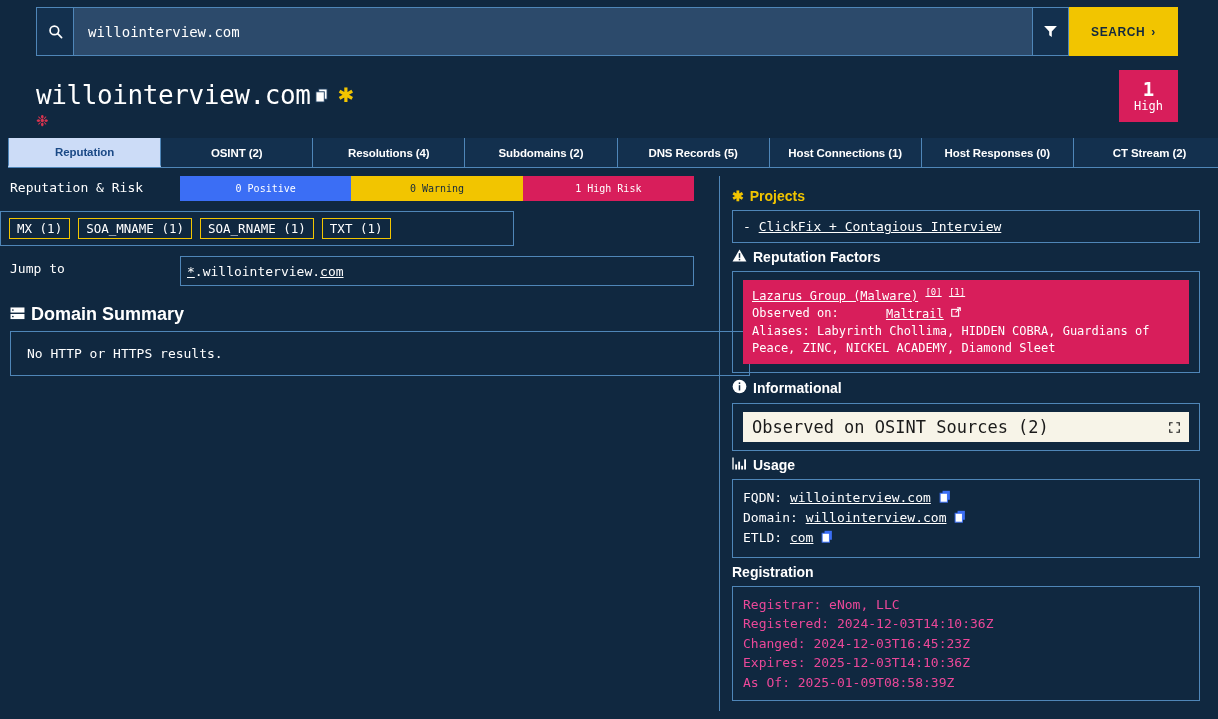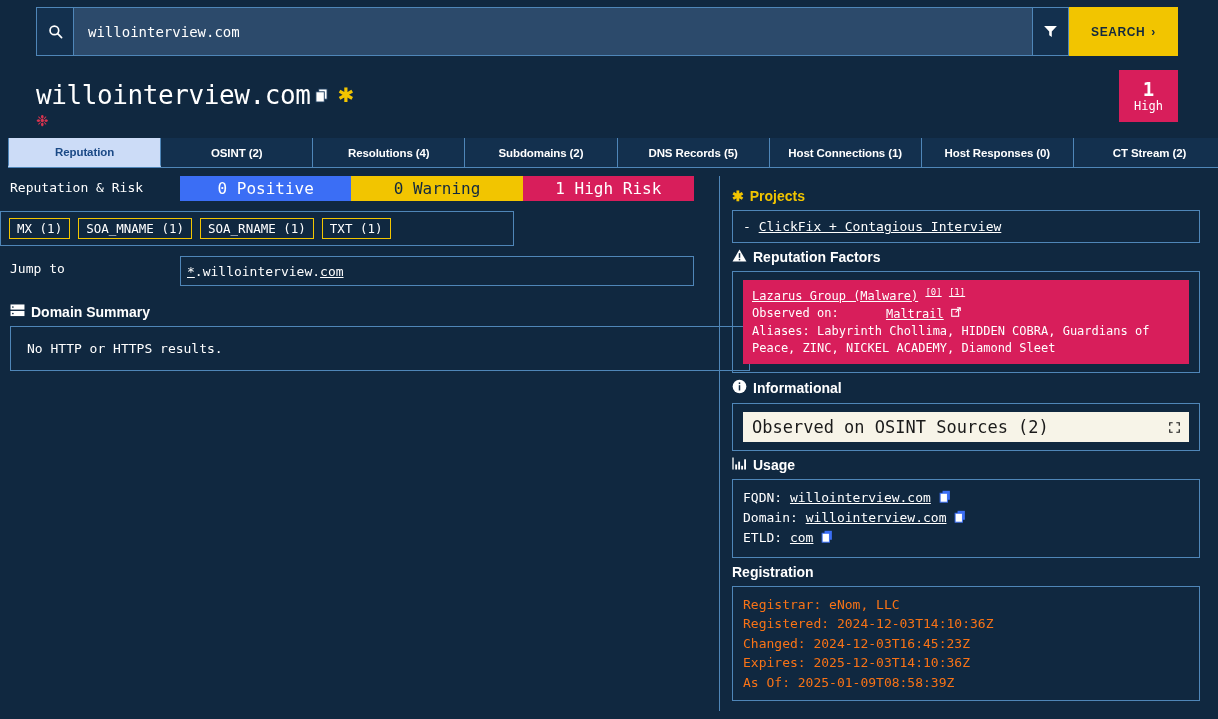--- a/index.html
+++ b/index.html
@@ -87,21 +87,21 @@
   .left-col { position: absolute; left: 0; top: 176px; width: 706px; }
   .row { display: flex; align-items: flex-start; margin-bottom: 10px; }
   .row-label {
     width: 180px; padding-left: 10px; padding-top: 14px;
     font-family: "DejaVu Sans Mono", monospace;
     font-size: 13px; color: #ffffff;
   }
   .rep-bar { display: flex; width: 514px; height: 25px; }
   .rep-seg {
     flex: 1; display:flex; align-items:center; justify-content:center;
-    font-family:"DejaVu Sans Mono", monospace; font-size: 16px;
+    font-family:"DejaVu Sans Mono", monospace; font-size: 10px;
     color: #ffffff; cursor: pointer;
   }
   .seg-pos { background: #3b6ef5; }
   .seg-warn { background: #f2c500; color: #12293f; }
   .seg-risk { background: #d81e5b; }
 
   .panel-box {
     border: 1px solid #4f86b8; background: transparent;
   }
   .dns-box { width: 514px; padding: 6px 8px; display: flex; gap: 8px; }
@@ -112,21 +112,21 @@
   }
   .jump-box { width: 514px; padding: 5px 6px; }
   .jump-link {
     font-family:"DejaVu Sans Mono", monospace; font-size: 13px;
     color: #ffffff; cursor: pointer;
   }
   .jump-link .u { text-decoration: underline; }
 
   .sec-head {
     display: flex; align-items: center; gap: 6px;
-    font-size: 14px; font-weight: bold; color: #ffffff;
+    font-size: 18px; font-weight: bold; color: #ffffff;
     margin: 18px 0 6px 10px;
   }
   .summary-box {
     margin-left: 10px; width: 740px; padding: 14px 16px;
     border: 1px solid #4f86b8;
     font-family:"DejaVu Sans Mono", monospace; font-size: 13px; color: #ffffff;
   }
 
   
   .right-col {
@@ -152,21 +152,21 @@
   .rf-card sup { font-size: 9px; text-decoration: underline; cursor: pointer; }
   .rf-card .src { text-decoration: underline; cursor: pointer; padding-left: 40px; }
   .info-row {
     background: #f7f4e8; color: #1a1a1a; padding: 5px 9px;
     font-family:"DejaVu Sans Mono", monospace; font-size: 17px;
     display: flex; align-items: center; justify-content: space-between;
     cursor: pointer;
   }
   .usage-line { font-family:"DejaVu Sans Mono", monospace; font-size: 13px; color: #ffffff; line-height: 1.5; }
   .usage-line a { color: #ffffff; text-decoration: underline; cursor: pointer; }
-  .reg-line { font-family:"DejaVu Sans Mono", monospace; font-size: 13px; color: #f97316; line-height: 1.5; }
+  .reg-line { font-family:"DejaVu Sans Mono", monospace; font-size: 13px; color: #ec4899; line-height: 1.5; }
   .icn { display:inline-block; vertical-align: middle; }
 </style>
 </head>
 <body>
 
 <div class="searchbar">
   <div class="search-icon-box">
     <svg viewBox="0 0 16 16" fill="none" stroke="#ffffff" stroke-width="1.8">
       <circle cx="6.8" cy="6.8" r="4.6"></circle>
         <line x1="10.3" y1="10.3" x2="14.5" y2="14.5" stroke-linecap="round"></line>

